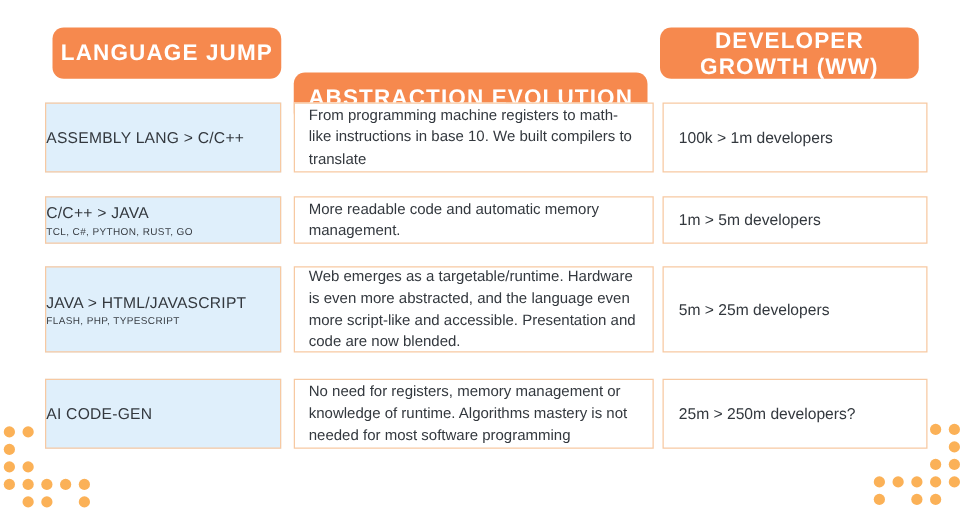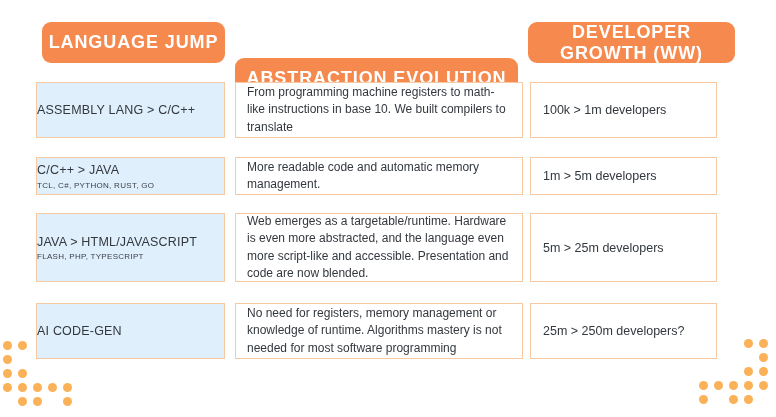--- a/index.html
+++ b/index.html
@@ -44,21 +44,21 @@
     background:var(--blue,#DFEFFB);
     display:flex;flex-direction:column;align-items:flex-start;justify-content:center;
     text-align:center;
   }
   .cell.c2{
     left:235px;width:288px;
     display:flex;align-items:center;
     padding:4px 11px;
   }
   .cell.c3{
-    left:530px;width:187px;
+    left:530px;width:212px;
     display:flex;align-items:center;
     padding:4px 12px;
   }
   .jump-title{font-size:12.5px;letter-spacing:0.2px;line-height:1.3;}
   .jump-sub{font-size:8px;letter-spacing:0.3px;margin-top:2px;color:#3A3F45;}
   .jump-sub:empty{display:none;}
   .para{font-size:12px;line-height:1.45;}
   .growth{font-size:12.5px;}
 
   

